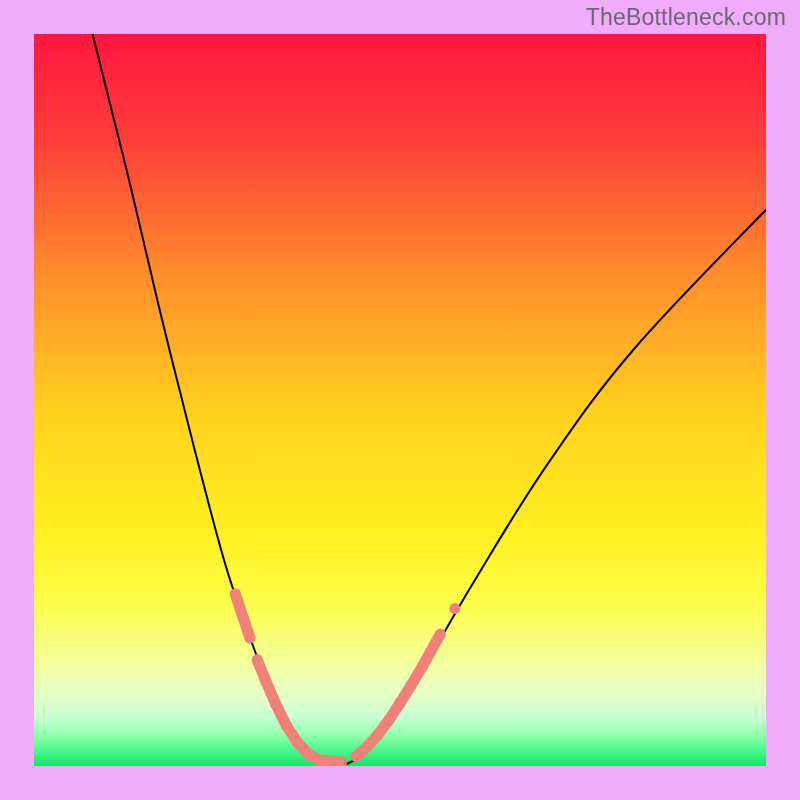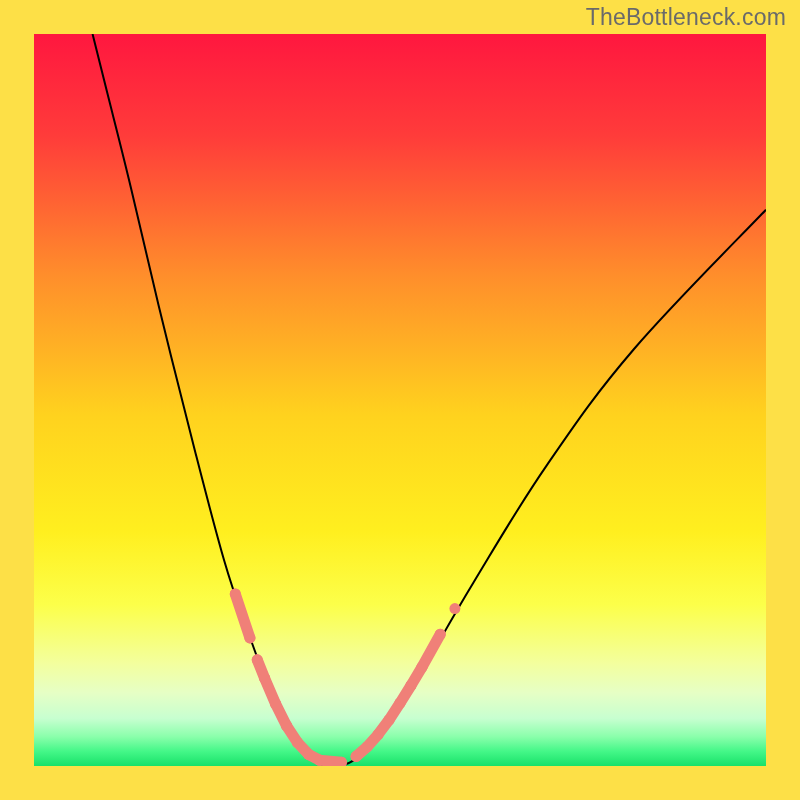--- a/index.html
+++ b/index.html
@@ -10,21 +10,21 @@
     overflow: hidden;
     background: #000;
     font-family: Arial, Helvetica, sans-serif;
   }
   .frame {
     position: absolute;
     left: 0;
     top: 0;
     width: 800px;
     height: 800px;
-    background: #fde047;
+    background: #f0abfc;
   }
   .plot-area {
     position: absolute;
     overflow: hidden;
   }
   .gradient {
     position: absolute;
     left: 0;
     top: 0;
     right: 0;

